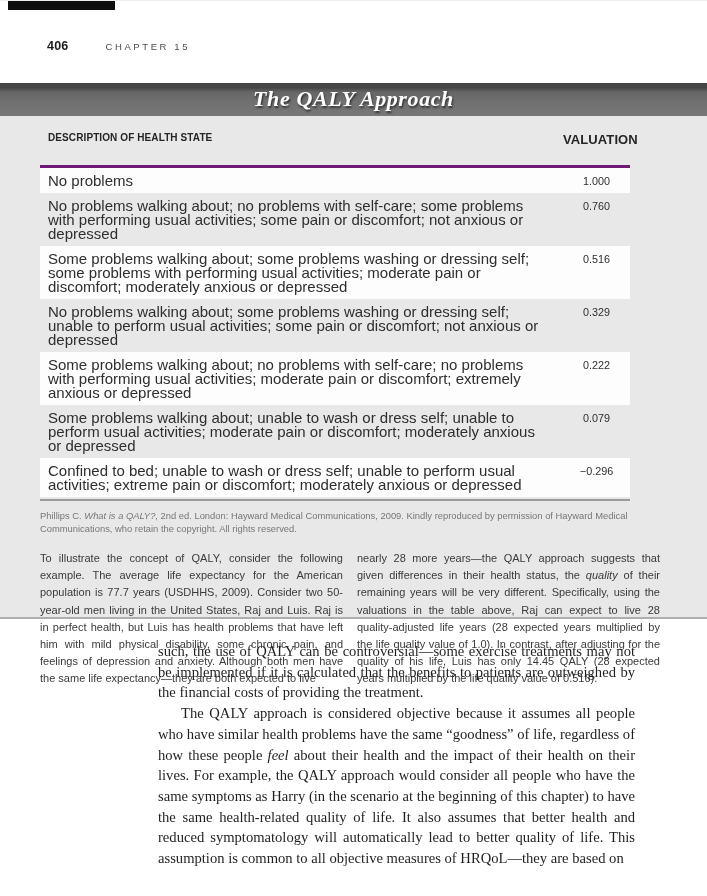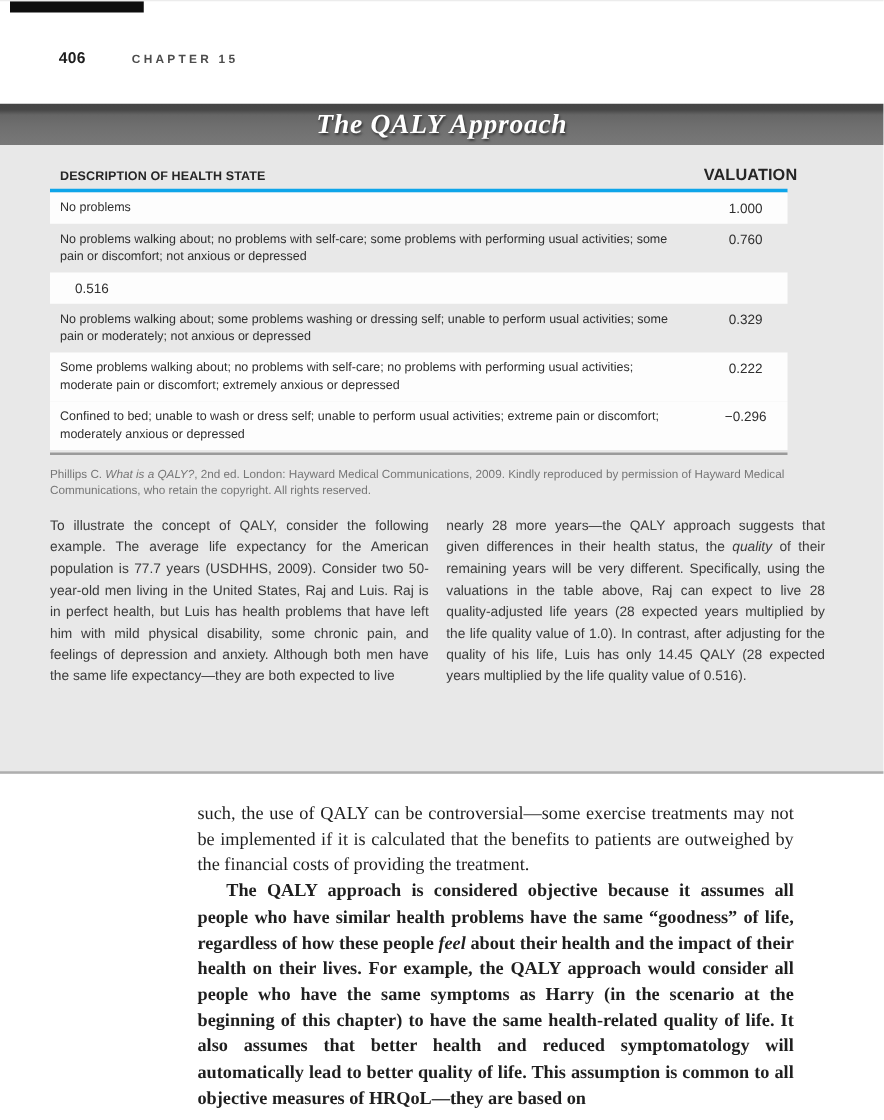--- a/index.html
+++ b/index.html
@@ -10,28 +10,28 @@
     border-top:1px solid #ececec;
     overflow:hidden;
     font-family:"Liberation Sans",sans-serif;
   }
   .black-bar{
     position:absolute;left:8px;top:0;width:107px;height:9px;
     background:#0d0d0d;
   }
   .page-header{
     position:absolute;left:47px;top:38px;
-    display:flex;align-items:flex-end;
+    display:flex;align-items:center;
   }
   .page-num{
     font-size:12.5px;font-weight:bold;color:#1c1c1c;letter-spacing:0.2px;
   }
   .chapter{
     margin-left:37px;
-    font-size:9.5px;color:#4d4d4d;letter-spacing:2.6px;font-weight:bold;
+    font-size:9.5px;color:#4d4d4d;letter-spacing:2.6px;
   }
   .banner{
     position:absolute;left:0;top:82px;width:707px;height:33px;
     background:linear-gradient(180deg,#454545 0px,#474747 5px,#666666 9px,#6f6f6f 55%,#787878 100%);
     display:flex;align-items:center;justify-content:center;
   }
   .banner-title{
     font-family:"Liberation Serif",serif;
     font-style:italic;font-weight:600;
     font-size:22px;color:#ffffff;letter-spacing:0.6px;
@@ -39,44 +39,44 @@
     padding-bottom:2px;
   }
   .graybox{
     position:absolute;left:0;top:115px;width:707px;height:503px;
     background:#e8e8e8;
     border-bottom:2px solid #aeaeae;
     box-sizing:border-box;
     padding:16px 37px 0 40px;
   }
   .thead{
-    display:flex;align-items:flex-end;
+    display:flex;align-items:flex-start;
     width:590px;
-    border-bottom:3px solid #0ea5e9;
-    padding-bottom:4px;
+    border-bottom:3px solid #701a75;
+    padding-bottom:18px;
   }
   .th-desc{
     flex:1;
     padding-left:8px;
     font-size:10px;font-weight:bold;color:#252525;letter-spacing:0.1px;
   }
   .th-val{
     width:67px;text-align:center;
     font-size:13px;font-weight:bold;color:#252525;letter-spacing:0.1px;
   }
   .tbody{width:590px;}
   .trow{
     display:flex;
     padding:5.5px 0;
   }
   .trow.white{background:#fdfdfd;}
   .td-desc{
     flex:1;
     padding-left:8px;padding-right:18px;
-    font-size:10px;line-height:14px;color:#2e2e2e;
+    font-size:15px;line-height:14px;color:#2e2e2e;
   }
   .td-val{
     width:67px;text-align:center;
     font-size:10.8px;line-height:14px;color:#2e2e2e;
   }
   .brule{
     width:590px;height:0;
     border-top:2px solid #9b9b9b;
     margin-top:2px;
   }
@@ -98,21 +98,21 @@
   }
   .col + .col{margin-left:14px;}
   .col em{font-style:italic;}
   .bodytext{
     position:absolute;left:158px;top:640px;width:477px;
     font-family:"Liberation Serif",serif;
     font-size:14.6px;line-height:20.7px;color:#1f1f1f;
     text-align:justify;
   }
   .para{margin:0;}
-  .para.indent{text-indent:23px;font-weight:bold;}
+  .para.indent{text-indent:23px;}
   .para em{font-style:italic;}
 </style>
 </head>
 <body>
 
 <div class="page">
 
   <div class="black-bar"></div>
 
   <div class="page-header">
@@ -137,33 +137,38 @@
           <span class="td-desc">No problems</span>
           <span class="td-val">1.000</span>
         </div>
 
         <div class="trow">
           <span class="td-desc">No problems walking about; no problems with self-care; some problems with performing usual activities; some pain or discomfort; not anxious or depressed</span>
           <span class="td-val">0.760</span>
         </div>
 
         <div class="trow white">
+          <span class="td-desc">Some problems walking about; some problems washing or dressing self; some problems with performing usual activities; moderate pain or discomfort; moderately anxious or depressed</span>
           <span class="td-val">0.516</span>
         </div>
 
         <div class="trow">
-          <span class="td-desc">No problems walking about; some problems washing or dressing self; unable to perform usual activities; some pain or moderately; not anxious or depressed</span>
+          <span class="td-desc">No problems walking about; some problems washing or dressing self; unable to perform usual activities; some pain or discomfort; not anxious or depressed</span>
           <span class="td-val">0.329</span>
         </div>
 
         <div class="trow white">
           <span class="td-desc">Some problems walking about; no problems with self-care; no problems with performing usual activities; moderate pain or discomfort; extremely anxious or depressed</span>
           <span class="td-val">0.222</span>
         </div>
 
+        <div class="trow">
+          <span class="td-desc">Some problems walking about; unable to wash or dress self; unable to perform usual activities; moderate pain or discomfort; moderately anxious or depressed</span>
+          <span class="td-val">0.079</span>
+        </div>
 
         <div class="trow white">
           <span class="td-desc">Confined to bed; unable to wash or dress self; unable to perform usual activities; extreme pain or discomfort; moderately anxious or depressed</span>
           <span class="td-val">−0.296</span>
         </div>
       </div>
 
     <div class="brule"></div>
 
     <p class="citation">Phillips C. <em>What is a QALY?</em>, 2nd ed. London: Hayward Medical Communications, 2009. Kindly reproduced by permission of Hayward Medical Communications, who retain the copyright. All rights reserved.</p>

